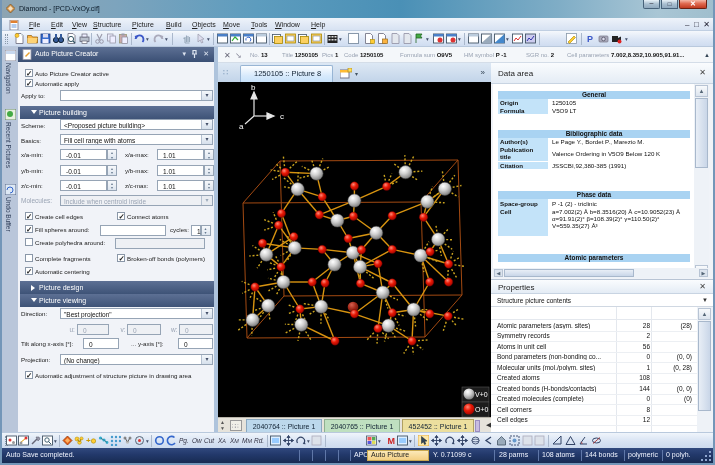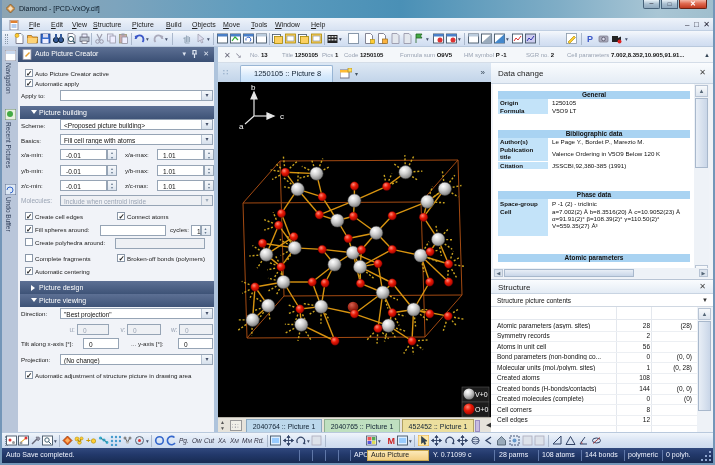--- a/index.html
+++ b/index.html
@@ -767,21 +767,21 @@
     </div>
  <div class="abs" style="left:28px;top:1px;width:76px;height:14px;background:#bcd8ec;border:1px solid #8aa8c0;font-size:7px;color:#123;text-align:center;line-height:13px">2040764 :: Picture 1</div>
  <div class="abs" style="left:106px;top:1px;width:76px;height:14px;background:#bfe0c0;border:1px solid #8fb090;font-size:7px;color:#123;text-align:center;line-height:13px">2040765 :: Picture 1</div>
  <div class="abs" style="left:184px;top:1px;width:72px;height:14px;background:#ecdf9e;border:1px solid #b0a060;font-size:7px;color:#123;text-align:center;line-height:13px">452452 :: Picture 1</div>
  <div class="abs" style="left:257px;top:2px;width:5px;height:12px;background:#c8bce0;border:1px solid #9a8cc0"></div>
  <span class="abs" style="left:268px;top:3px;font-size:7px;color:#333">◀&nbsp;▶</span>
 </div>
 
 <div class="abs" id="rpanel">
     <div class="abs" style="left:0;top:0;width:222px;height:21px;background:linear-gradient(180deg,#fafcfe,#e4ecf5);border-bottom:1px solid #c8d4e2">
-      <span style="position:absolute;left:7px;top:6px;font-size:8px;color:#222">Data change</span>
+      <span style="position:absolute;left:7px;top:6px;font-size:8px;color:#222">Data area</span>
       <span style="position:absolute;right:7px;top:5px;font-size:8px;color:#444">✕</span>
     </div>
 <div class="abs" style="left:2px;top:21px;width:201px;height:194px;background:#fff"></div>
 <div class="abs" style="left:7px;top:27.5px;width:192px;height:8px;background:#a9d3f2;font-size:6.5px;font-weight:bold;color:#111;text-align:center">General</div>
 <div class="abs" style="left:7px;top:35.5px;width:50px;height:7.5px;background:#c3e3f9;font-size:6.2px;font-weight:bold;color:#111;padding:0.5px 2px;line-height:7px;white-space:nowrap;overflow:hidden">Origin</div>
     <div class="abs" style="left:58px;top:35.5px;width:141px;height:7.5px;background:#fff;font-size:6.2px;color:#111;padding:0.5px 3px;line-height:7px;overflow:hidden">1250105</div>
 <div class="abs" style="left:7px;top:43px;width:50px;height:7.5px;background:#c3e3f9;font-size:6.2px;font-weight:bold;color:#111;padding:0.5px 2px;line-height:7px;white-space:nowrap;overflow:hidden">Formula</div>
     <div class="abs" style="left:58px;top:43px;width:141px;height:7.5px;background:#fff;font-size:6.2px;color:#111;padding:0.5px 3px;line-height:7px;overflow:hidden">V5O9 LT</div>
 <div class="abs" style="left:7px;top:66.5px;width:192px;height:8px;background:#a9d3f2;font-size:6.5px;font-weight:bold;color:#111;text-align:center">Bibliographic data</div>
 <div class="abs" style="left:7px;top:74.5px;width:50px;height:7.5px;background:#c3e3f9;font-size:6.2px;font-weight:bold;color:#111;padding:0.5px 2px;line-height:7px;white-space:nowrap;overflow:hidden">Author(s)</div>
@@ -802,21 +802,21 @@
       <div style="position:absolute;left:1px;top:1px;width:13px;height:12px;background:linear-gradient(180deg,#f8fafc,#dce4ee);border:1px solid #b8c4d4;color:#567;font-size:6px;text-align:center;line-height:11px">▲</div>
       <div style="position:absolute;left:1px;top:14px;width:13px;height:70px;background:linear-gradient(90deg,#e8eef6,#c9d6e8);border:1px solid #a8b8cc"></div>
       <div style="position:absolute;left:1px;bottom:1px;width:13px;height:12px;background:linear-gradient(180deg,#f8fafc,#dce4ee);border:1px solid #b8c4d4;color:#567;font-size:6px;text-align:center;line-height:11px">▼</div>
     </div>
 <div class="abs" style="left:2px;top:205px;width:216px;height:10px;background:#eef2f7">
       <div style="position:absolute;left:1px;top:1px;width:9px;height:8px;background:#dce4ee;border:1px solid #b8c4d4;color:#567;font-size:5px;text-align:center;line-height:7px">◀</div>
       <div style="position:absolute;left:11px;top:1px;width:130px;height:8px;background:linear-gradient(180deg,#e8eef6,#c9d6e8);border:1px solid #a8b8cc"></div>
       <div style="position:absolute;right:1px;top:1px;width:9px;height:8px;background:#dce4ee;border:1px solid #b8c4d4;color:#567;font-size:5px;text-align:center;line-height:7px">▶</div>
     </div>
 <div class="abs" style="left:0;top:216px;width:222px;height:15px;background:linear-gradient(180deg,#fafcfe,#e4ecf5);border-top:1px solid #b8c4d4;border-bottom:1px solid #c8d4e2">
-      <span style="position:absolute;left:7px;top:3px;font-size:8px;color:#222">Structure</span>
+      <span style="position:absolute;left:7px;top:3px;font-size:8px;color:#222">Properties</span>
       <span style="position:absolute;right:7px;top:2px;font-size:8px;color:#444">✕</span>
     </div>
 <div class="abs" style="left:0px;top:231px;width:222px;height:13px;background:#fff;border-bottom:1px solid #d0d8e2">
       <span style="position:absolute;left:6px;top:2.5px;font-size:6.5px;color:#111">Structure picture contents</span>
       <span style="position:absolute;right:5px;top:3px;font-size:6px;color:#333">▼</span>
     </div>
 <div class="abs" style="left:0px;top:244px;width:206px;height:188px;background:#fff"></div>
 <div class="abs" style="left:125px;top:244px;width:1px;height:178px;background:#e4e8ee"></div>
 <div class="abs" style="left:159.5px;top:244px;width:1px;height:178px;background:#e4e8ee"></div>
 <div class="abs" style="left:0px;top:255.5px;width:206px;height:1px;background:#e4e8ee"></div>

